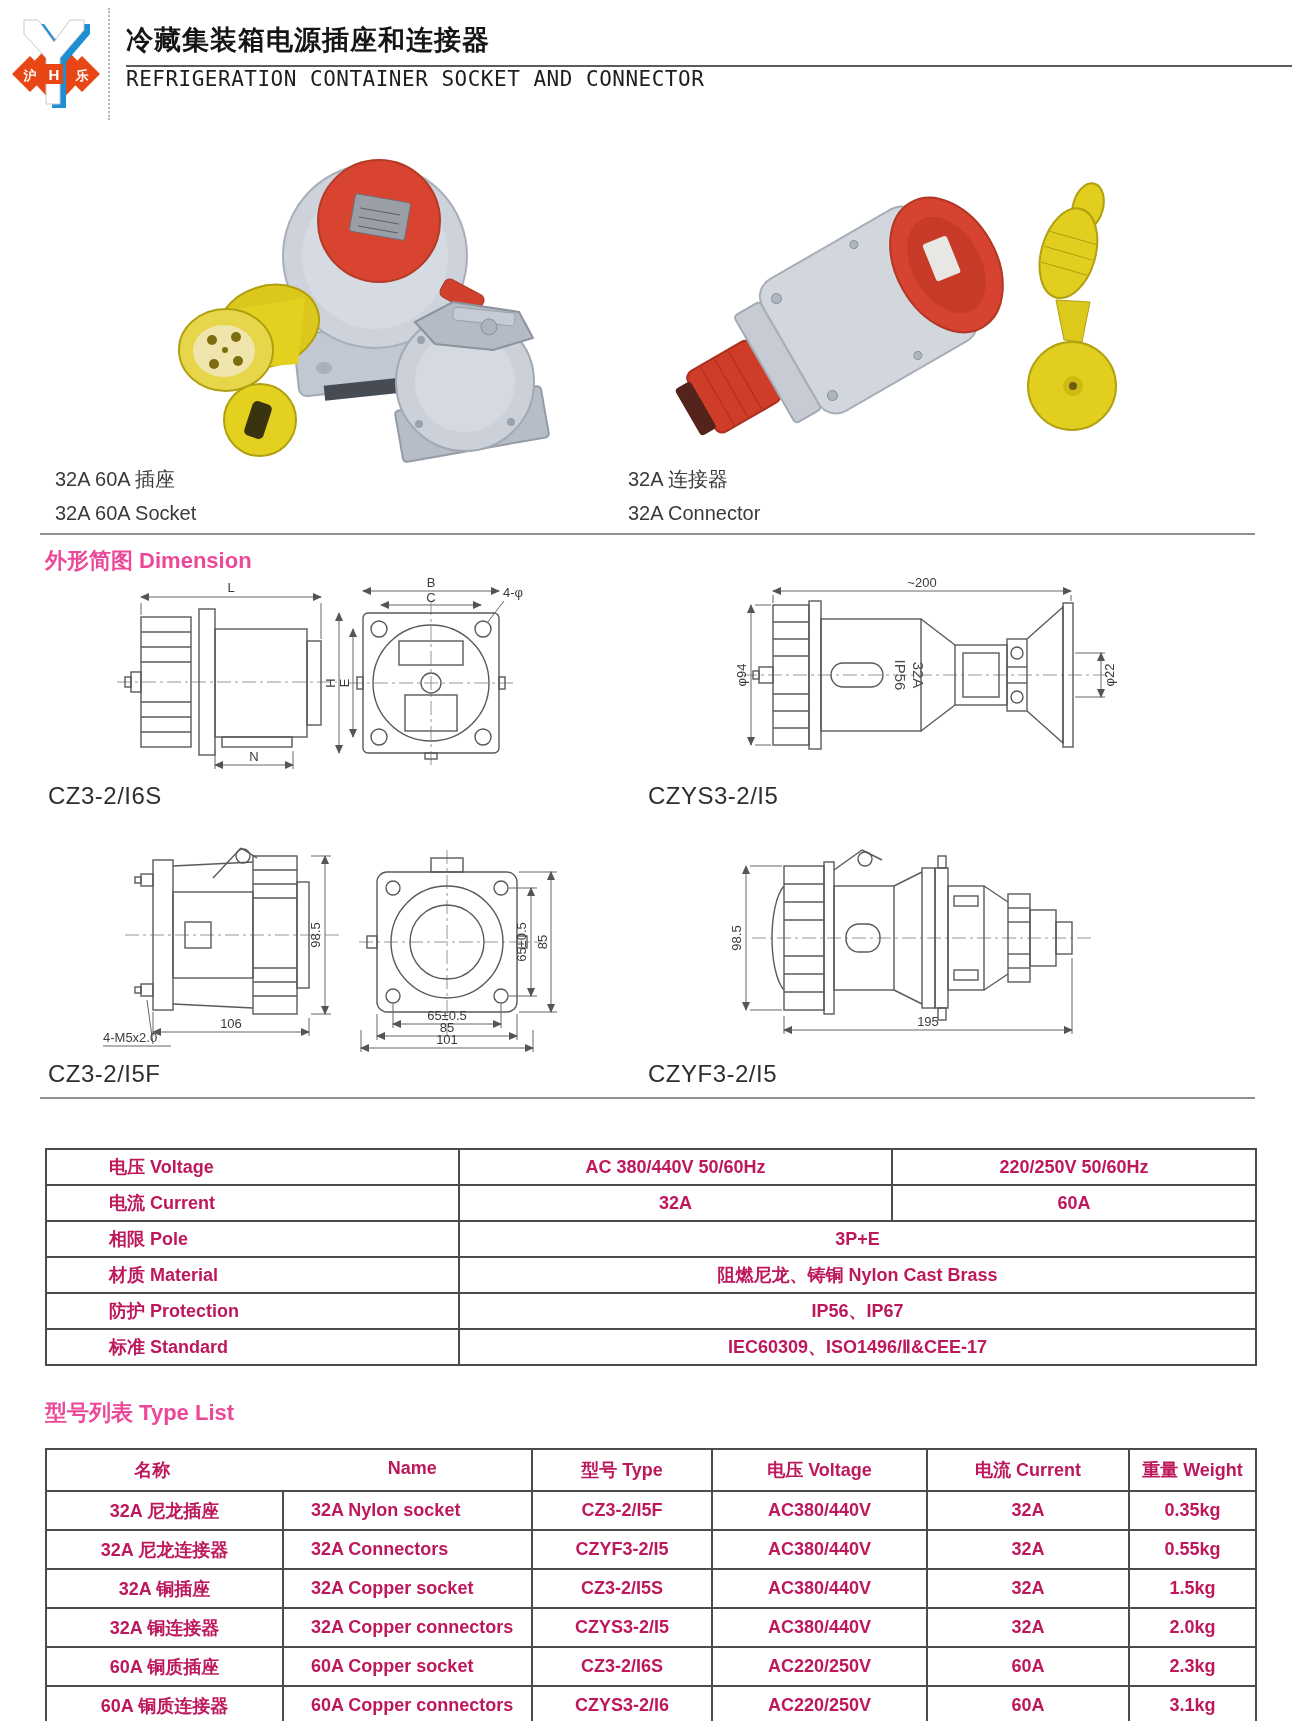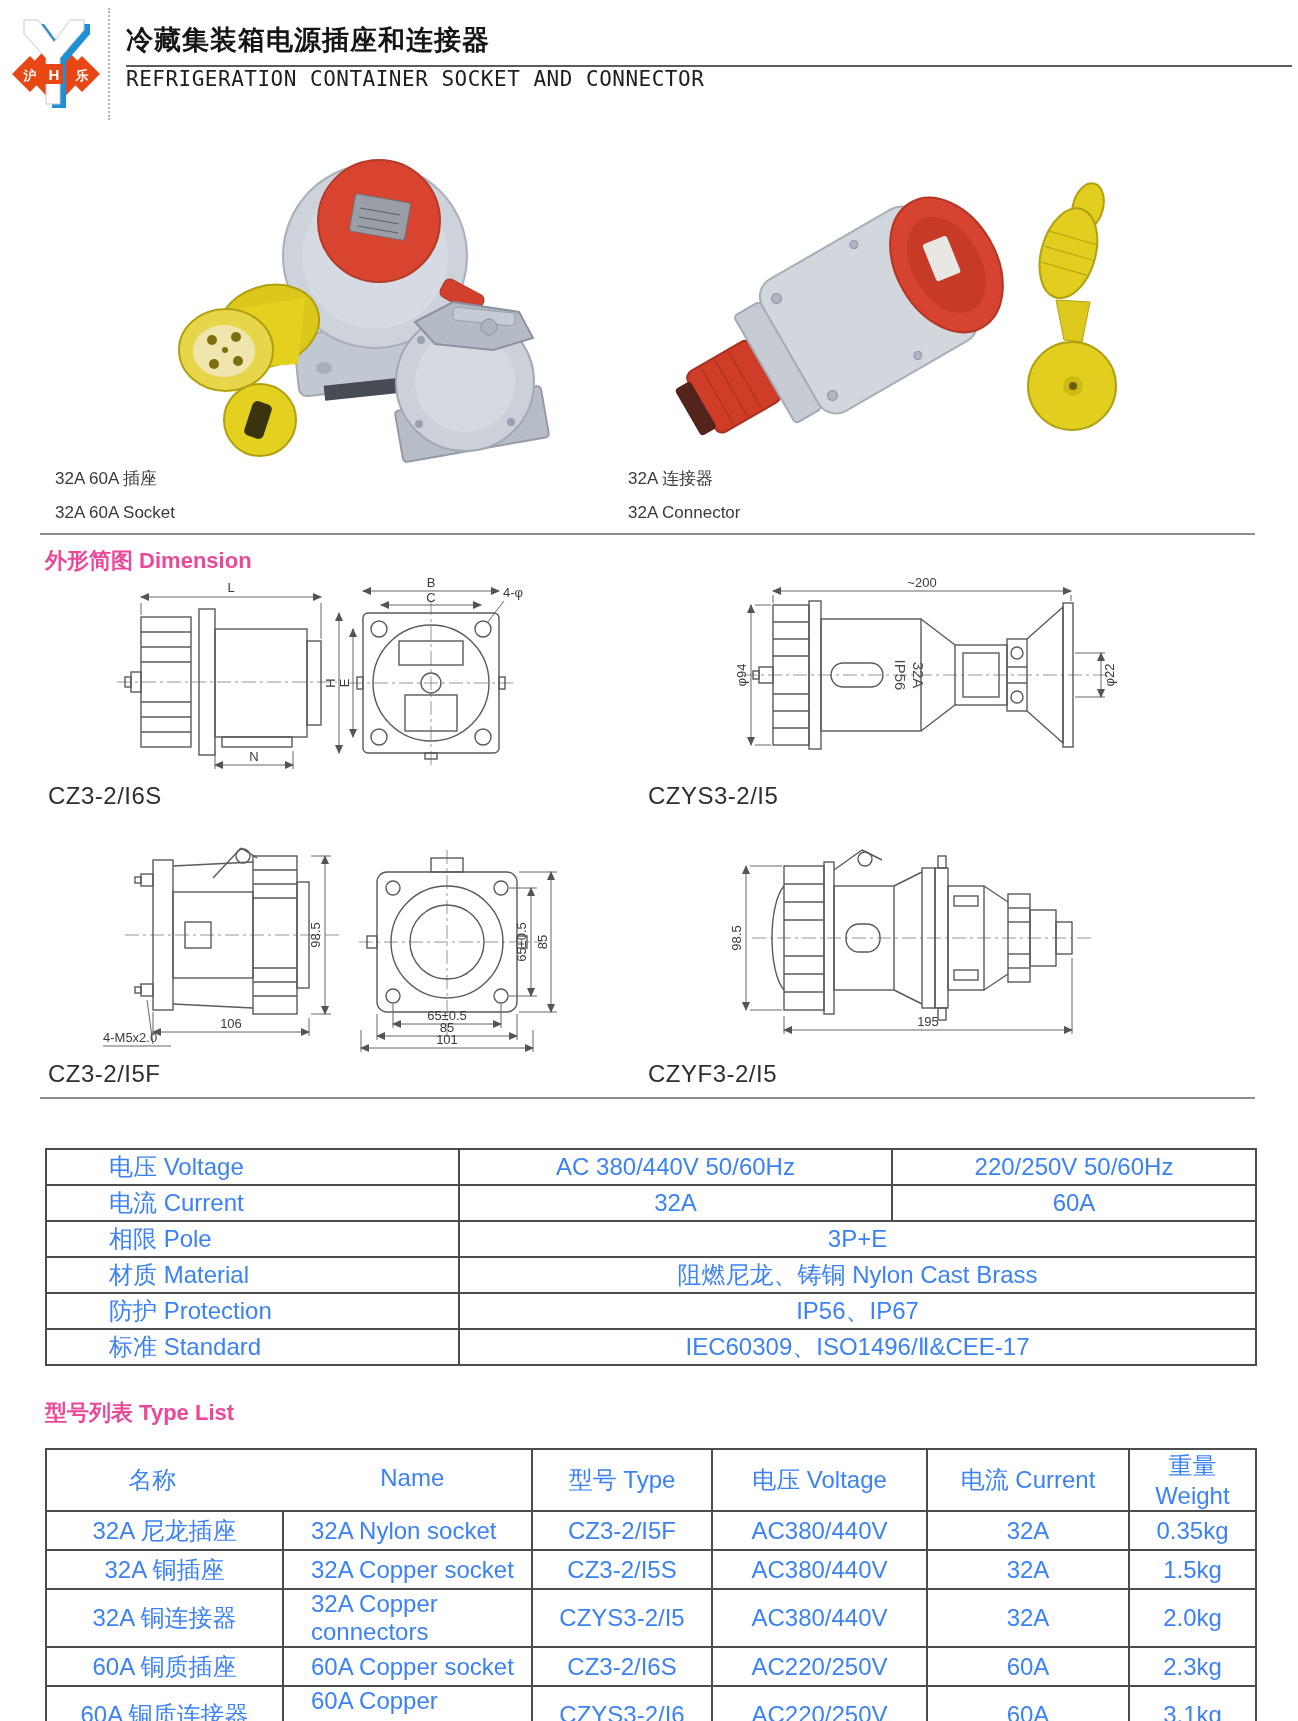--- a/index.html
+++ b/index.html
@@ -4,26 +4,26 @@
 <style>
   html,body{margin:0;padding:0;background:#fff;}
   .page{position:relative;width:1298px;height:1721px;background:#ffffff;
         font-family:"Liberation Sans",sans-serif;color:#2f2f2f;overflow:hidden;}
   .abs{position:absolute;}
   
   .logo-sep{border-left:2px dotted #b3b3b3;height:112px;}
   .title-zh{font-size:27px;font-weight:bold;color:#151515;letter-spacing:1px;}
   .title-rule{border:none;border-top:2px solid #5c5c5c;margin:7px 0 0 0;}
   .title-en{font-family:"DejaVu Sans Mono",monospace;font-size:21px;color:#1d1d1d;letter-spacing:.5px;}
-  .caption{font-size:17px;color:#3a3a3a;line-height:34px;}
+  .caption{font-size:20px;color:#3a3a3a;line-height:34px;}
   .sec-rule{border:none;border-top:2px solid #8f8f8f;width:1215px;margin:0;}
   .sec-head{font-size:22px;font-weight:bold;color:#ec4899;}
   .draw-label{font-size:24px;color:#2e2e2e;letter-spacing:.5px;}
   
-  table{border-collapse:collapse;font-size:24px;color:#3b82f6;table-layout:fixed;}
+  table{border-collapse:collapse;font-size:18px;color:#be185d;table-layout:fixed;font-weight:bold;}
   .tech td{border:2px solid #4c4c4c;height:34px;text-align:center;padding:0;}
   .tech td.lbl{text-align:left;padding-left:62px;}
   .types td{border:2px solid #4c4c4c;height:37px;text-align:center;padding:0;}
   .types td.namecell{text-align:left;padding-left:27px;}
   .types tr.thead td{height:40px;}
   .split{display:flex;width:100%;gap:36px;}
   .split span{display:block;text-align:center;}
   .split span:first-child{width:47%;}
   .split span:last-child{width:53%;}
   
@@ -462,20 +462,28 @@
       </tr>
       <tr>
         <td>32A 尼龙插座</td>
         <td class="namecell">32A Nylon socket</td>
         <td>CZ3-2/I5F</td>
         <td>AC380/440V</td>
         <td>32A</td>
         <td>0.35kg</td>
       </tr>
       <tr>
+        <td>32A 尼龙连接器</td>
+        <td class="namecell">32A Connectors</td>
+        <td>CZYF3-2/I5</td>
+        <td>AC380/440V</td>
+        <td>32A</td>
+        <td>0.55kg</td>
+      </tr>
+      <tr>
         <td>32A 铜插座</td>
         <td class="namecell">32A Copper socket</td>
         <td>CZ3-2/I5S</td>
         <td>AC380/440V</td>
         <td>32A</td>
         <td>1.5kg</td>
       </tr>
       <tr>
         <td>32A 铜连接器</td>
         <td class="namecell">32A Copper connectors</td>

